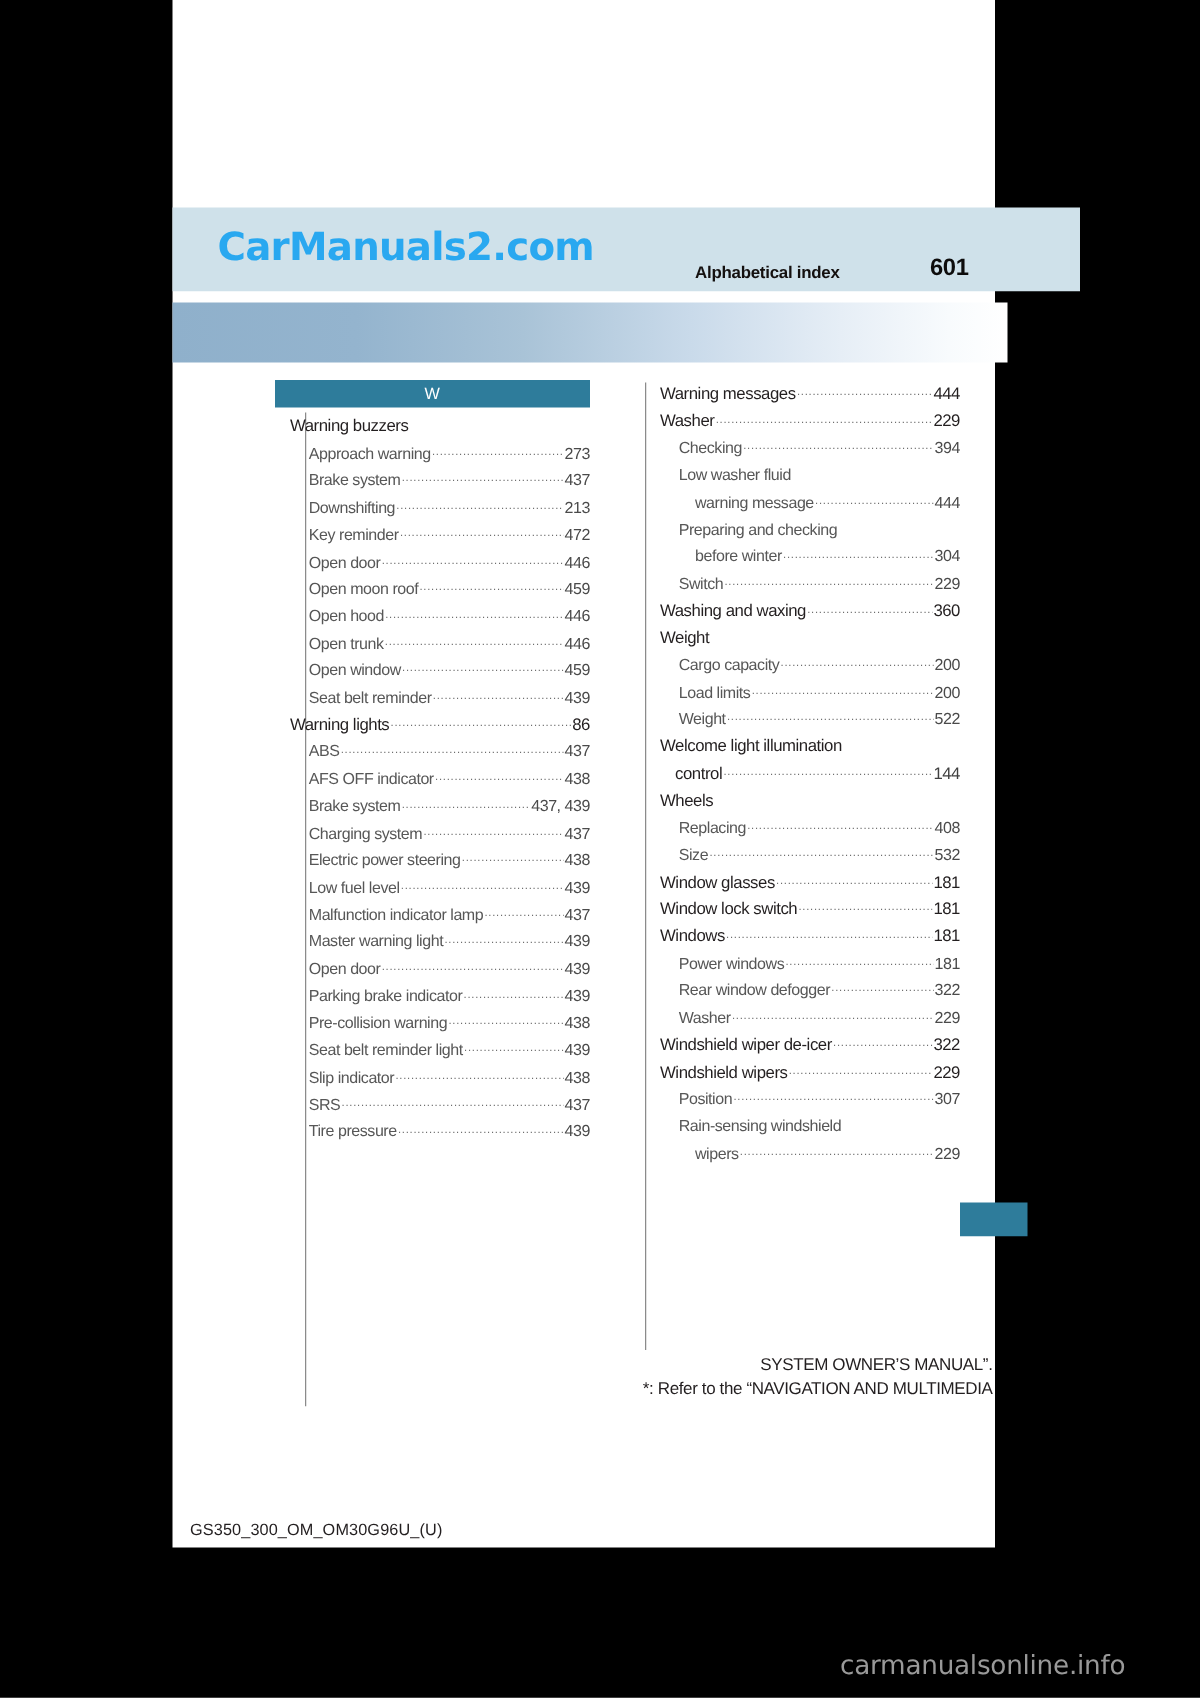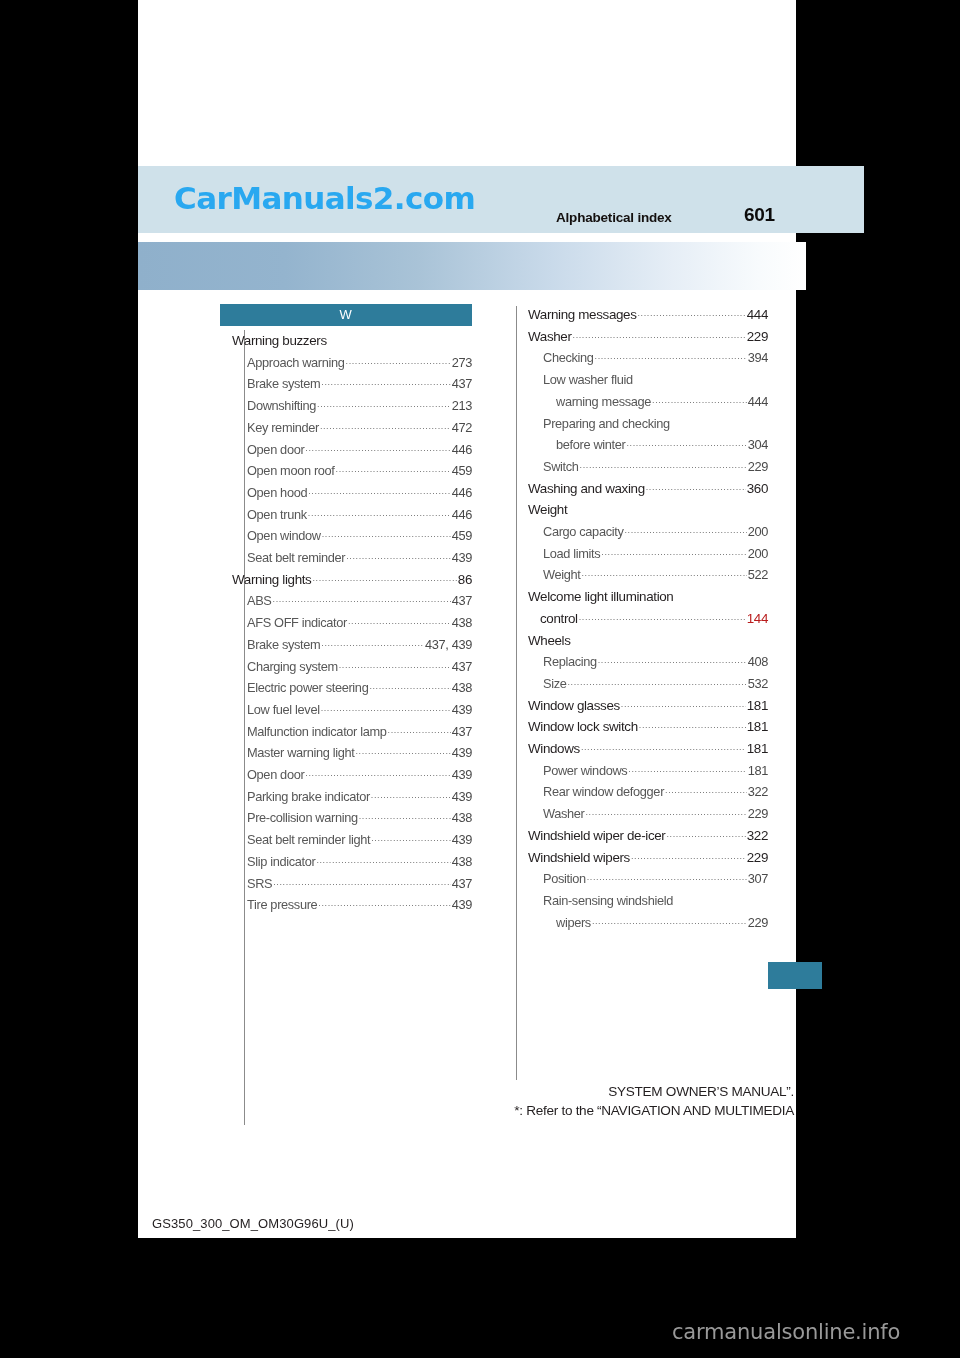--- a/index.html
+++ b/index.html
@@ -160,21 +160,21 @@
     color: #575757;
   }
   .lvl3 .pg { font-size: 12.8px; color: #4a4a4a; }
 
   
   .lvl1w {
     margin-left: 12px;
     font-size: 13.4px;
     color: #231f20;
   }
-  .lvl1w .pg { font-size: 13.4px; color: #b91c1c; }
+  .lvl1w .pg { font-size: 13.4px; color: #404040; }
 
   .nodots .dots { visibility: hidden; }
 
   .star {
     font-size: 10px;
     vertical-align: super;
     line-height: 0;
   }
 
   

